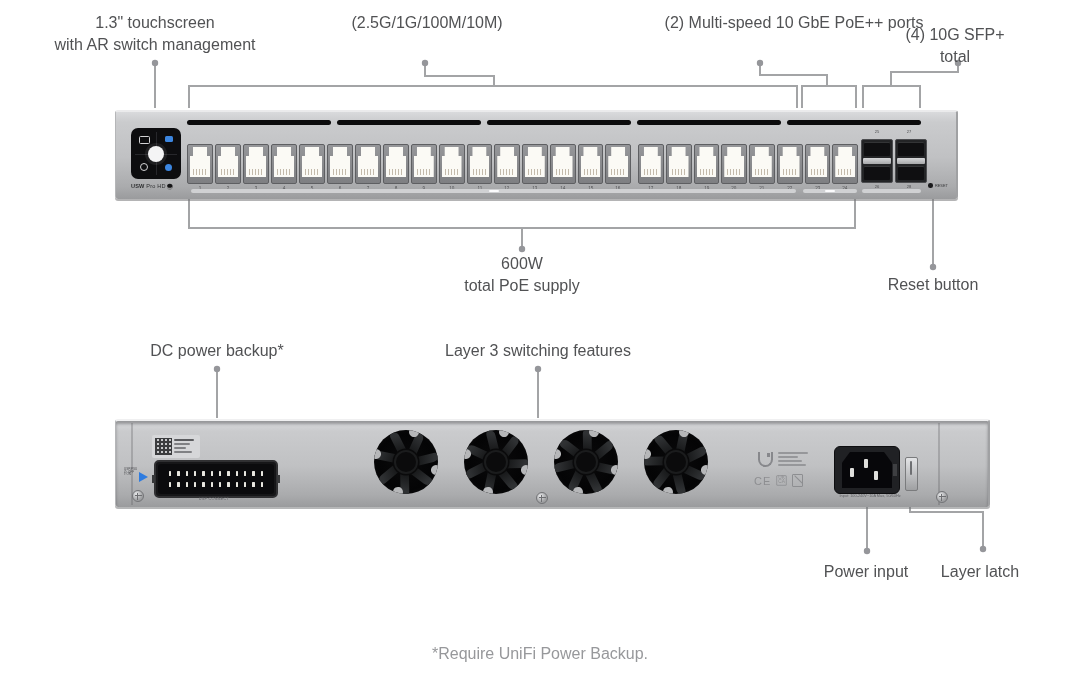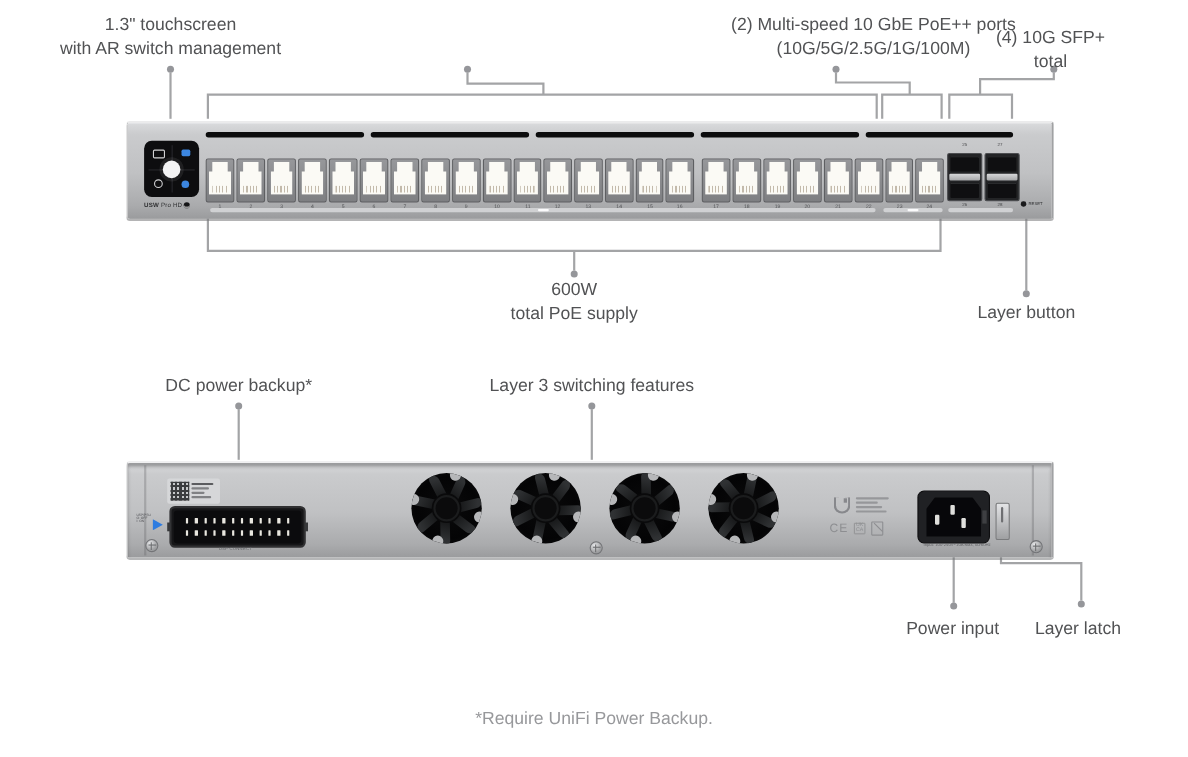--- a/index.html
+++ b/index.html
@@ -12,21 +12,21 @@
   .callout-label.muted { color:#97989b; }
   .callout-svg { position:absolute; left:0; top:0; }
 
   
   .switch { position:absolute; left:115px; width:840px; border-radius:3px;
             background:linear-gradient(180deg,#d9dadc 0%,#cacbcd 12%,#c0c1c3 52%,#aaabad 86%,#9a9b9d 100%);
             border-left:1px solid #b5b6b8; border-right:2px solid #a0a1a3; }
   .switch.front { top:110px; height:87px; border-top:2px solid #ebebec;
                   box-shadow:0 2px 0 rgba(118,119,121,.55); }
   .switch.back  { top:419px; height:86px; border-top:2px solid #f0f0f1;
-                  box-shadow:inset 0 3px 3px rgba(42,42,46,.38), 0 2px 0 rgba(110,111,113,.5); }
+                  box-shadow:inset 0 3px 3px rgba(42,42,46,.38), 0 2px 0 rgba(110,111,113,.5);padding-left:32px; }
   .seam { position:absolute; top:2px; bottom:2px; width:1.5px; background:rgba(92,93,95,.30); }
 
   
   .ts-module { position:absolute; left:15px; top:16px; width:50px; height:51px;
                background:#0d0d0f; border-radius:7px; }
   .ts-cross-h { position:absolute; left:4px; right:4px; top:50%; height:1px; background:#27272b; }
   .ts-cross-v { position:absolute; top:4px; bottom:4px; left:50%; width:1px; background:#27272b; }
   .ts-button { position:absolute; left:50%; top:50%; width:16px; height:16px; margin:-8px 0 0 -8px;
                border-radius:50%; background:#f4f4f5; box-shadow:0 0 0 3px rgba(255,255,255,.08); }
   .ts-ic-screen { position:absolute; left:8px; top:8px; width:9px; height:6px;
@@ -180,24 +180,24 @@
       <circle cx="867" cy="551" r="3.2"></circle>
         <circle cx="983" cy="549" r="3.2"></circle>
     </g>
   </svg>
 
   <div class="callout-label" style="left:155px; top:12px">
     <div>1.3" touchscreen</div>
     <div>with AR switch management</div>
   </div>
   <div class="callout-label" style="left:427px; top:12px">
+    <div>(2.5G/1G/100M/10M)</div>
   </div>
   <div class="callout-label" style="left:794px; top:12px">
     <div>(2) Multi-speed 10 GbE PoE++ ports</div>
-    <div>(10G/5G/2.5G/1G/100M)</div>
   </div>
   <div class="callout-label" style="left:955px; top:24px">
     <div>(4) 10G SFP+</div>
     <div>total</div>
   </div>
 
   <div class="switch front">
     <div class="ts-module">
       <div class="ts-cross-h"></div>
       <div class="ts-cross-v"></div>
@@ -414,21 +414,21 @@
     <div class="reset-wrap">
       <div class="reset-dot"></div>
       <div class="reset-text">RESET</div>
     </div>
   </div>
 
   <div class="callout-label" style="left:522px; top:253px">
     <div>600W</div>
     <div>total PoE supply</div>
   </div>
-  <div class="callout-label" style="left:933px; top:274px">Layer button</div>
+  <div class="callout-label" style="left:933px; top:274px">Reset button</div>
 
   <div class="callout-label" style="left:217px; top:340px">DC power backup*</div>
   <div class="callout-label" style="left:538px; top:340px">Layer 3 switching features</div>
 
   <div class="switch back">
     <div class="seam" style="left:15px"></div>
     <div class="seam" style="left:822px"></div>
 
     <div class="psu-text">
       <div>USP/PSU</div>

